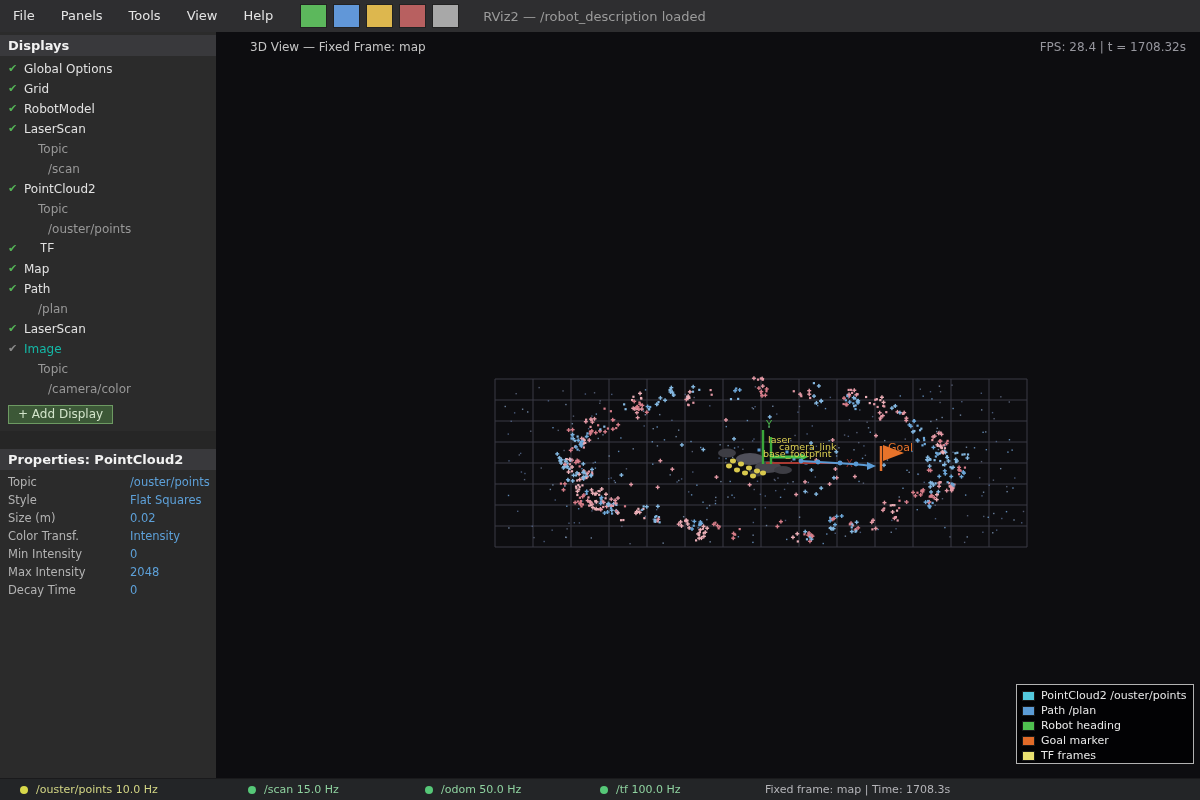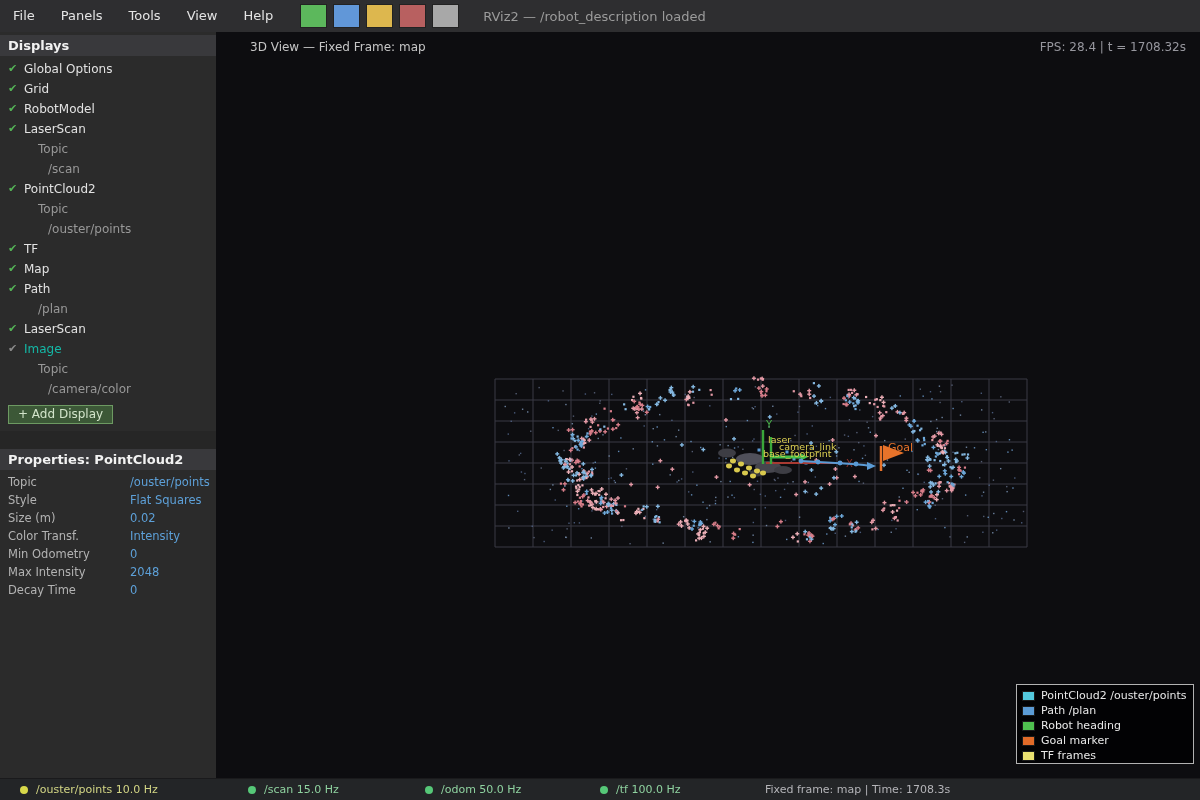--- a/index.html
+++ b/index.html
@@ -102,21 +102,21 @@
         <span class="lbl" style="left: 24px;">PointCloud2</span>
       </div>
       <div class="tree-row">
         <span class="lbl sub" style="left: 38px;">Topic</span>
       </div>
       <div class="tree-row">
         <span class="lbl sub" style="left: 48px;">/ouster/points</span>
       </div>
       <div class="tree-row">
         <span class="chk green">✔</span>
-        <span class="lbl" style="left: 24px;">TF</span>
+        <span class="lbl" style="left: 40px; font-family: Liberation Mono, monospace;">TF</span>
       </div>
       <div class="tree-row">
         <span class="chk green">✔</span>
         <span class="lbl" style="left: 24px;">Map</span>
       </div>
       <div class="tree-row">
         <span class="chk green">✔</span>
         <span class="lbl" style="left: 24px;">Path</span>
       </div>
       <div class="tree-row">
@@ -151,21 +151,21 @@
       </div>
       <div class="prop-row">
         <span class="prop-label">Size (m)</span>
         <span class="prop-value">0.02</span>
       </div>
       <div class="prop-row">
         <span class="prop-label">Color Transf.</span>
         <span class="prop-value">Intensity</span>
       </div>
       <div class="prop-row">
-        <span class="prop-label">Min Odometry</span>
+        <span class="prop-label">Min Intensity</span>
         <span class="prop-value">0</span>
       </div>
       <div class="prop-row">
         <span class="prop-label">Max Intensity</span>
         <span class="prop-value">2048</span>
       </div>
       <div class="prop-row">
         <span class="prop-label">Decay Time</span>
         <span class="prop-value">0</span>
       </div>

